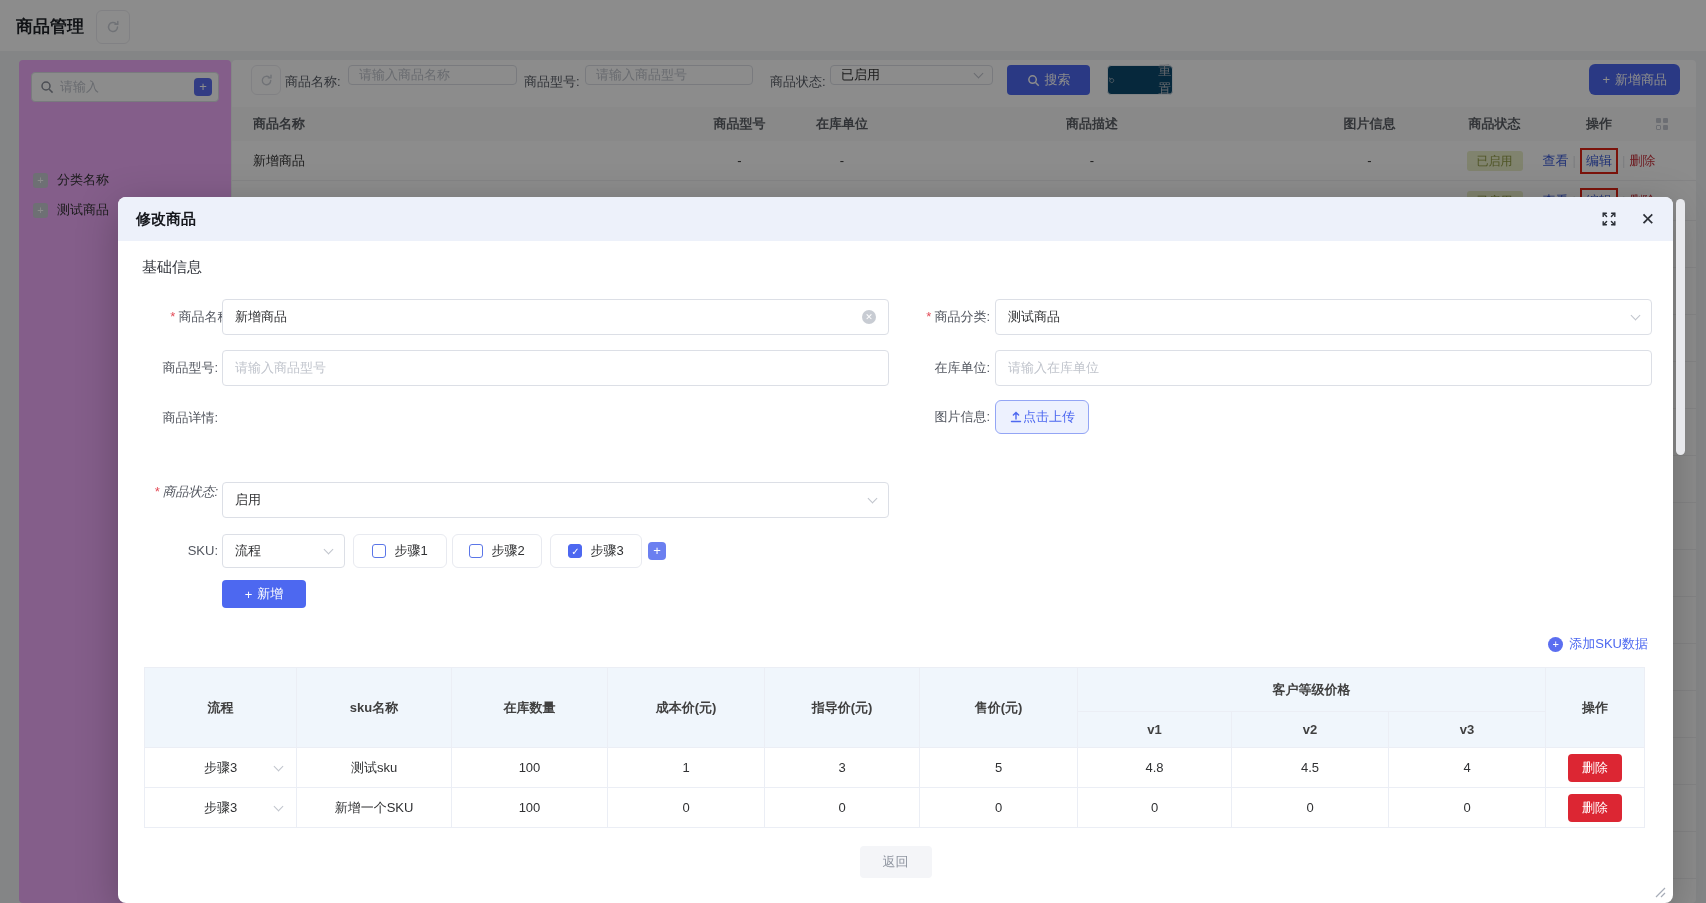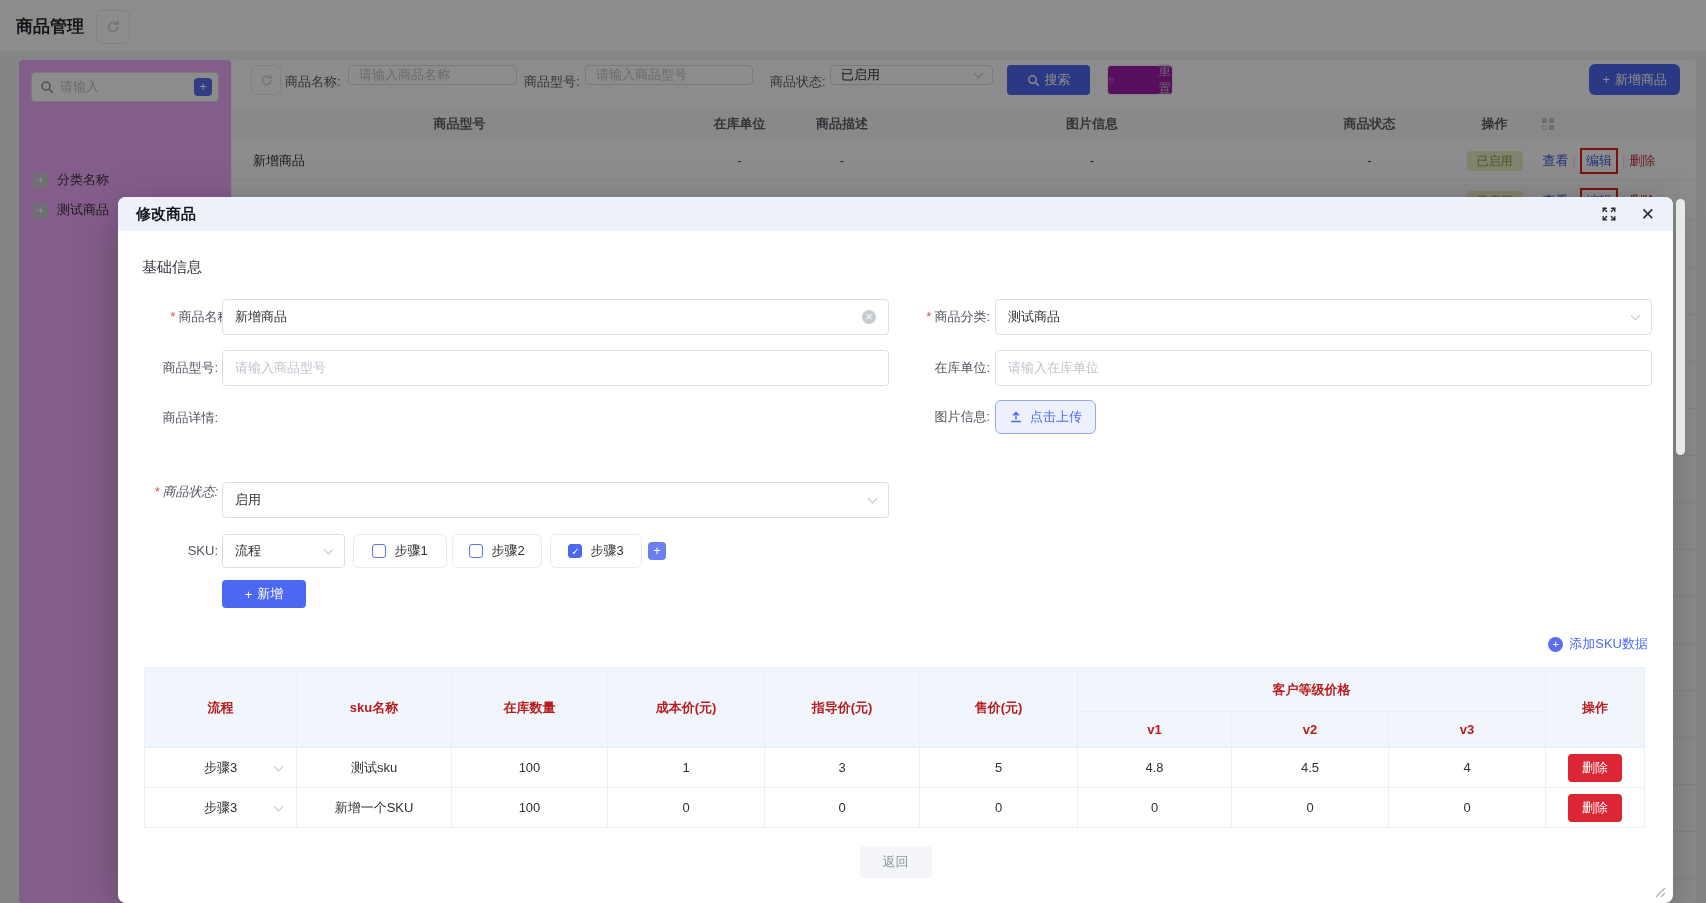--- a/index.html
+++ b/index.html
@@ -18,71 +18,71 @@
   .mini-plus { width:18px; height:18px; border-radius:4px; background:#5b6ef0; color:#fff; font-size:13px; line-height:17px; text-align:center; cursor:pointer; flex:none; }
   .tree-item { position:absolute; left:14px; display:flex; align-items:center; gap:9px; color:#333; cursor:pointer; }
   .tree-toggle { width:15px; height:15px; border-radius:3px; background:#c9ccd4; color:#fff; font-size:11px; line-height:15px; text-align:center; }
 
   .main { position:absolute; left:232px; top:60px; width:1464px; height:843px; background:#fff; border-radius:4px; }
   .f-input { position:absolute; top:5px; height:20px; border:1px solid #dcdfe6; border-radius:4px; background:#fff; display:flex; align-items:center; padding:0 10px; color:#bfc3cb; }
   .f-select { justify-content:space-between; color:#333; }
   .bar-label { position:absolute; top:13px; color:#585d66; }
   .btn { border:none; border-radius:4px; display:inline-flex; align-items:center; justify-content:center; gap:5px; cursor:pointer; font-size:13px; }
   .btn-primary { background:#4d68f0; color:#fff; }
-  .btn-plain { background:#a21caf; color:#b9bdc6; border:1px solid #eceef2;gap:42px; }
+  .btn-plain { background:#0c4a6e; color:#b9bdc6; border:1px solid #eceef2;gap:42px; }
   .chev { width:7px; height:7px; border-right:1.4px solid #c0c4cc; border-bottom:1.4px solid #c0c4cc; transform:rotate(45deg); margin-top:-4px; flex:none; }
 
   .ptable-head { position:absolute; left:0; top:47px; width:1464px; height:34px; background:#fafafa; display:grid; grid-template-columns:455px 105px 100px 400px 155px 95px 114px 40px; align-items:center; font-weight:bold; color:#5c6066; }
   .ptable-row { position:absolute; left:0; width:1464px; height:40px; display:grid; grid-template-columns:455px 105px 100px 400px 155px 95px 114px 40px; align-items:center; border-bottom:1px solid #f0f1f3; color:#333; }
   .cell-c { text-align:center; }
   .cell-name { padding-left:21px; text-align:left; }
   .badge { display:inline-block; padding:4px 10px; border-radius:3px; background:#e9eec8; color:#8f9a44; font-size:12px; line-height:1; }
   .act { color:#3d5cd7; cursor:pointer; }
   .act-del { color:#c9353f; cursor:pointer; }
   .sep { color:#e2e4e8; margin:0 4px; }
   .edit-boxed { border:2px solid #e02314; padding:2px 4px; }
   .ops-wrap { display:flex; align-items:center; justify-content:center; }
   .pt-filler { position:absolute; left:0; width:1464px; height:47px; border-bottom:1px solid #f0f1f3; }
   .grid-icon { display:grid; grid-template-columns:5px 5px; grid-template-rows:5px 5px; gap:2px; cursor:pointer; }
   .grid-icon span { background:#c5c9d2; border-radius:1px; }
   .grid-icon span.hollow { background:#fff; border:1.4px solid #c5c9d2; }
 
   
   .overlay { position:absolute; inset:0; background:rgba(0,0,0,0.45); z-index:10; }
   .modal { position:absolute; left:118px; top:197px; width:1555px; height:706px; background:#fff; border-radius:8px; z-index:20; box-shadow:0 10px 40px rgba(0,0,0,0.25); }
-  .modal-header { position:absolute; left:0; top:0; width:100%; height:34px; background:#edf1fa; border-radius:8px 8px 0 0; display:flex; align-items:center; padding:0 18px; }
+  .modal-header { position:absolute; left:0; top:0; width:100%; height:44px; background:#edf1fa; border-radius:8px 8px 0 0; display:flex; align-items:center; padding:0 18px; }
   .modal-title { font-size:15px; font-weight:bold; color:#16181d; }
   .mh-icons { margin-left:auto; display:flex; align-items:center; gap:24px; color:#2b2f36; }
   .mh-icons .x { font-size:17px; cursor:pointer; }
   .mh-icons svg { cursor:pointer; }
 
   .section-title { position:absolute; left:24px; top:61px; font-size:15px; color:#33363d; }
 
   .m-label { position:absolute; color:#52565f; text-align:right; }
   .req { color:#e34d59; margin-right:3px; }
   .m-input { position:absolute; height:36px; border:1px solid #dcdfe6; border-radius:4px; background:#fff; display:flex; align-items:center; padding:0 12px; color:#303133; }
   .mph { color:#c0c4cc; }
   .grow { flex:1; }
   .clear-ic { width:14px; height:14px; border-radius:50%; background:#c8ccd3; color:#fff; font-size:9px; line-height:14px; text-align:center; cursor:pointer; flex:none; }
   .m-textarea { position:absolute; border:1px solid #dcdfe6; border-radius:4px; background:#fff; padding:10px 12px; color:#c0c4cc; }
   .resize-ic { position:absolute; right:3px; bottom:3px; cursor:nwse-resize; color:#aab0ba; }
-  .upload-btn { position:absolute; height:34px; background:#edf1fe; border:1px solid #93a5f5; border-radius:6px; color:#4d68f0; display:flex; align-items:center; justify-content:center; gap:7px; padding:0 13px; cursor:pointer; }
+  .upload-btn { position:absolute; height:34px; background:#edf1fe; border:1px solid #93a5f5; border-radius:6px; color:#4d68f0; display:flex; align-items:center; justify-content:center; padding:0 13px; cursor:pointer; }
 
   .step-box { position:absolute; top:337px; height:34px; background:#fff; border:1px solid #e8eaf0; border-radius:6px; display:flex; align-items:center; justify-content:center; gap:8px; cursor:pointer; }
   .cb { width:14px; height:14px; border:1.4px solid #5b76e8; border-radius:3px; background:#fff; flex:none; }
   .cb.checked { background:#4d68f0; border-color:#4d68f0; color:#fff; font-size:10px; line-height:13px; text-align:center; }
   .sku-add-mini { position:absolute; left:530px; top:345px; width:18px; height:18px; border-radius:4px; background:#6b7ff0; color:#fff; font-size:13px; line-height:17px; text-align:center; cursor:pointer; }
   .add-btn { position:absolute; left:104px; top:383px; width:84px; height:28px; }
 
   .sku-link { position:absolute; right:25px; top:438px; display:flex; align-items:center; gap:6px; color:#4d68f0; cursor:pointer; }
   .circle-plus { width:15px; height:15px; border-radius:50%; background:#5b6ef0; color:#fff; font-size:11px; line-height:15px; text-align:center; }
 
   table.sku { position:absolute; left:26px; top:470px; border-collapse:collapse; table-layout:fixed; width:1500px; }
   table.sku th, table.sku td { border:1px solid #ebeef5; text-align:center; font-size:13px; }
-  table.sku th { background:#f0f6fc; color:#b91c1c; font-weight:bold; }
+  table.sku th { background:#f0f6fc; color:#404040; font-weight:bold; }
   table.sku tr.h1 th { height:44px; }
   table.sku tr.h2 th { height:36px; }
   table.sku td { height:40px; background:#fff; color:#303133; }
   .flow-cell { position:relative; }
   .flow-cell .chev { position:absolute; right:14px; top:50%; margin-top:-5px; }
   .del-btn { width:54px; height:28px; background:#dc2633; color:#fff; border:none; border-radius:4px; cursor:pointer; font-size:13px; }
 
   .m-footer { position:absolute; left:0; top:649px; width:100%; display:flex; justify-content:center; align-items:center; gap:34px;flex-direction:column; }
   .back-btn { width:72px; height:32px; background:#f4f5f8; color:#8f95a0; border:none; border-radius:4px; cursor:pointer; font-size:13px; }
   .save-btn { width:88px; height:34px; }
@@ -154,20 +154,21 @@
         <path d="M3.2 2.4v2.8H6"></path>
       </svg>
     <span>重置</span>
   </button>
   <button class="btn btn-primary" style="position:absolute;right:16px;top:4px;height:31px;padding:0 13px;border-radius:6px;">
     <span>+</span>
     <span>新增商品</span>
   </button>
 
   <div class="ptable-head">
+    <div class="cell-name">商品名称</div>
     <div class="cell-c">商品型号</div>
     <div class="cell-c">在库单位</div>
     <div class="cell-c">商品描述</div>
     <div class="cell-c">图片信息</div>
     <div class="cell-c">商品状态</div>
     <div class="cell-c">操作</div>
     <div class="grid-icon">
         <span></span>
         <span></span>
         <span class="hollow"></span>

